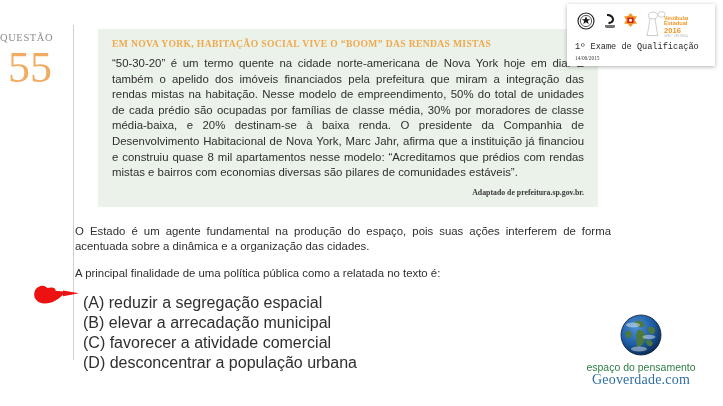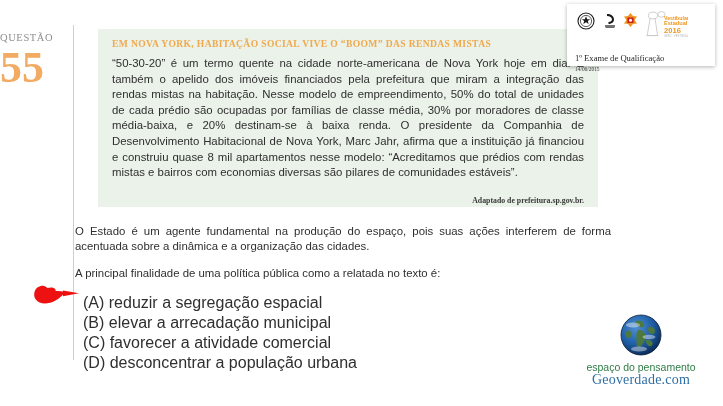--- a/index.html
+++ b/index.html
@@ -33,36 +33,36 @@
     height: 335px;
     background: #cfcfcf;
   }
 
   
   #question-number-block {
     position: absolute;
     left: 0;
     top: 33px;
     width: 52px;
-    text-align: left;
+    text-align: right;
   }
   #question-label {
     font-family: "Liberation Serif", serif;
     font-size: 10.5px;
     letter-spacing: 0.6px;
     color: #8e8e8e;
     line-height: 1;
   }
   #question-number {
     font-family: "Liberation Serif", serif;
     font-size: 44px;
     line-height: 0.98;
     color: #f2ab62;
     margin-top: 2px;
-    font-weight: 700;
+    font-weight: 400;
   }
 
   
   #source-box {
     position: absolute;
     left: 98px;
     top: 29px;
     width: 500px;
     height: 178px;
     background: #eaf2e9;
@@ -85,21 +85,21 @@
     color: #2f2f2f;
     text-align: justify;
     margin: 0;
   }
   #source-credit {
     font-family: "Liberation Serif", serif;
     font-weight: bold;
     font-size: 7.8px;
     color: #3a3a3a;
     text-align: right;
-    margin-top: 15px;
+    margin-top: 7px;
   }
 
   
   #statement-area {
     position: absolute;
     left: 71px;
     top: 224px;
     width: 540px;
   }
   .para {
@@ -159,24 +159,24 @@
   #logo-ministry { left: 28px; }
   #logo-state { left: 48px; }
   #logo-vestibular {
     position: absolute;
     right: 2px;
     top: 0;
     width: 44px;
     height: 30px;
   }
   #exam-title {
-    font-family: Liberation Serif, serif;
+    font-family: Liberation Mono, monospace;
     font-size: 8.6px;
     color: #1f1f1f;
-    margin-top: 13px;
+    margin-top: 2px;
     white-space: nowrap;
   }
   #exam-date {
     font-family: "Liberation Serif", serif;
     font-size: 5.4px;
     color: #3a3a3a;
     margin-top: 3px;
   }
 
   

